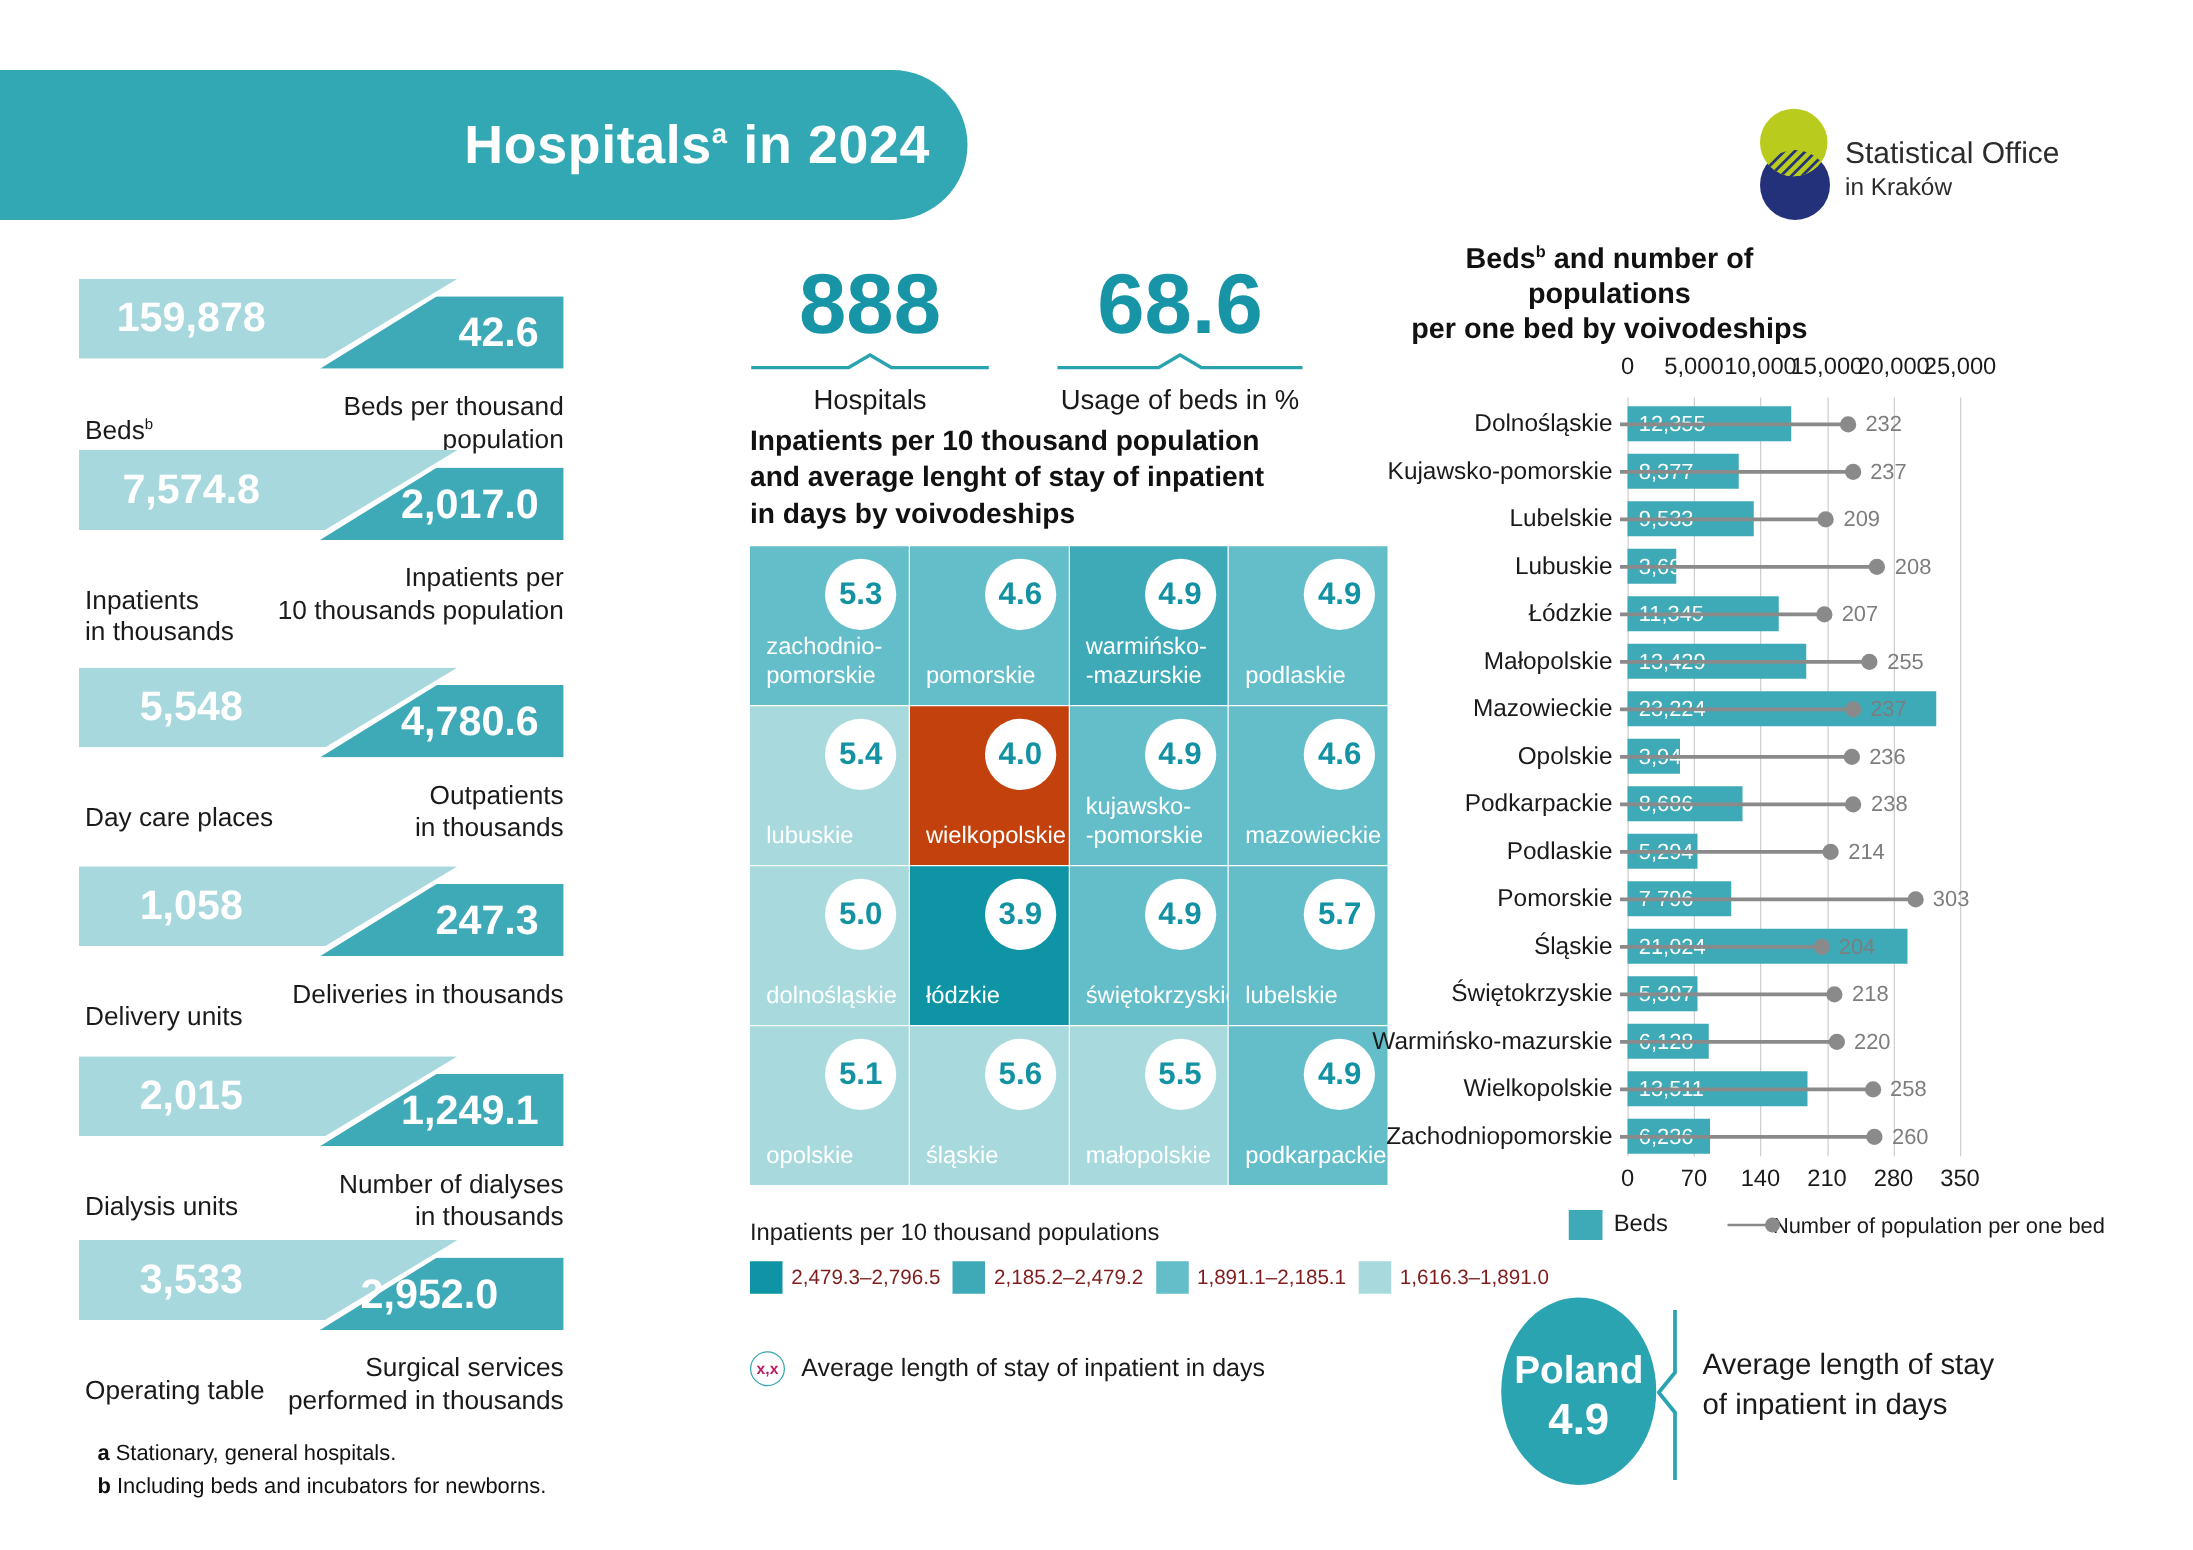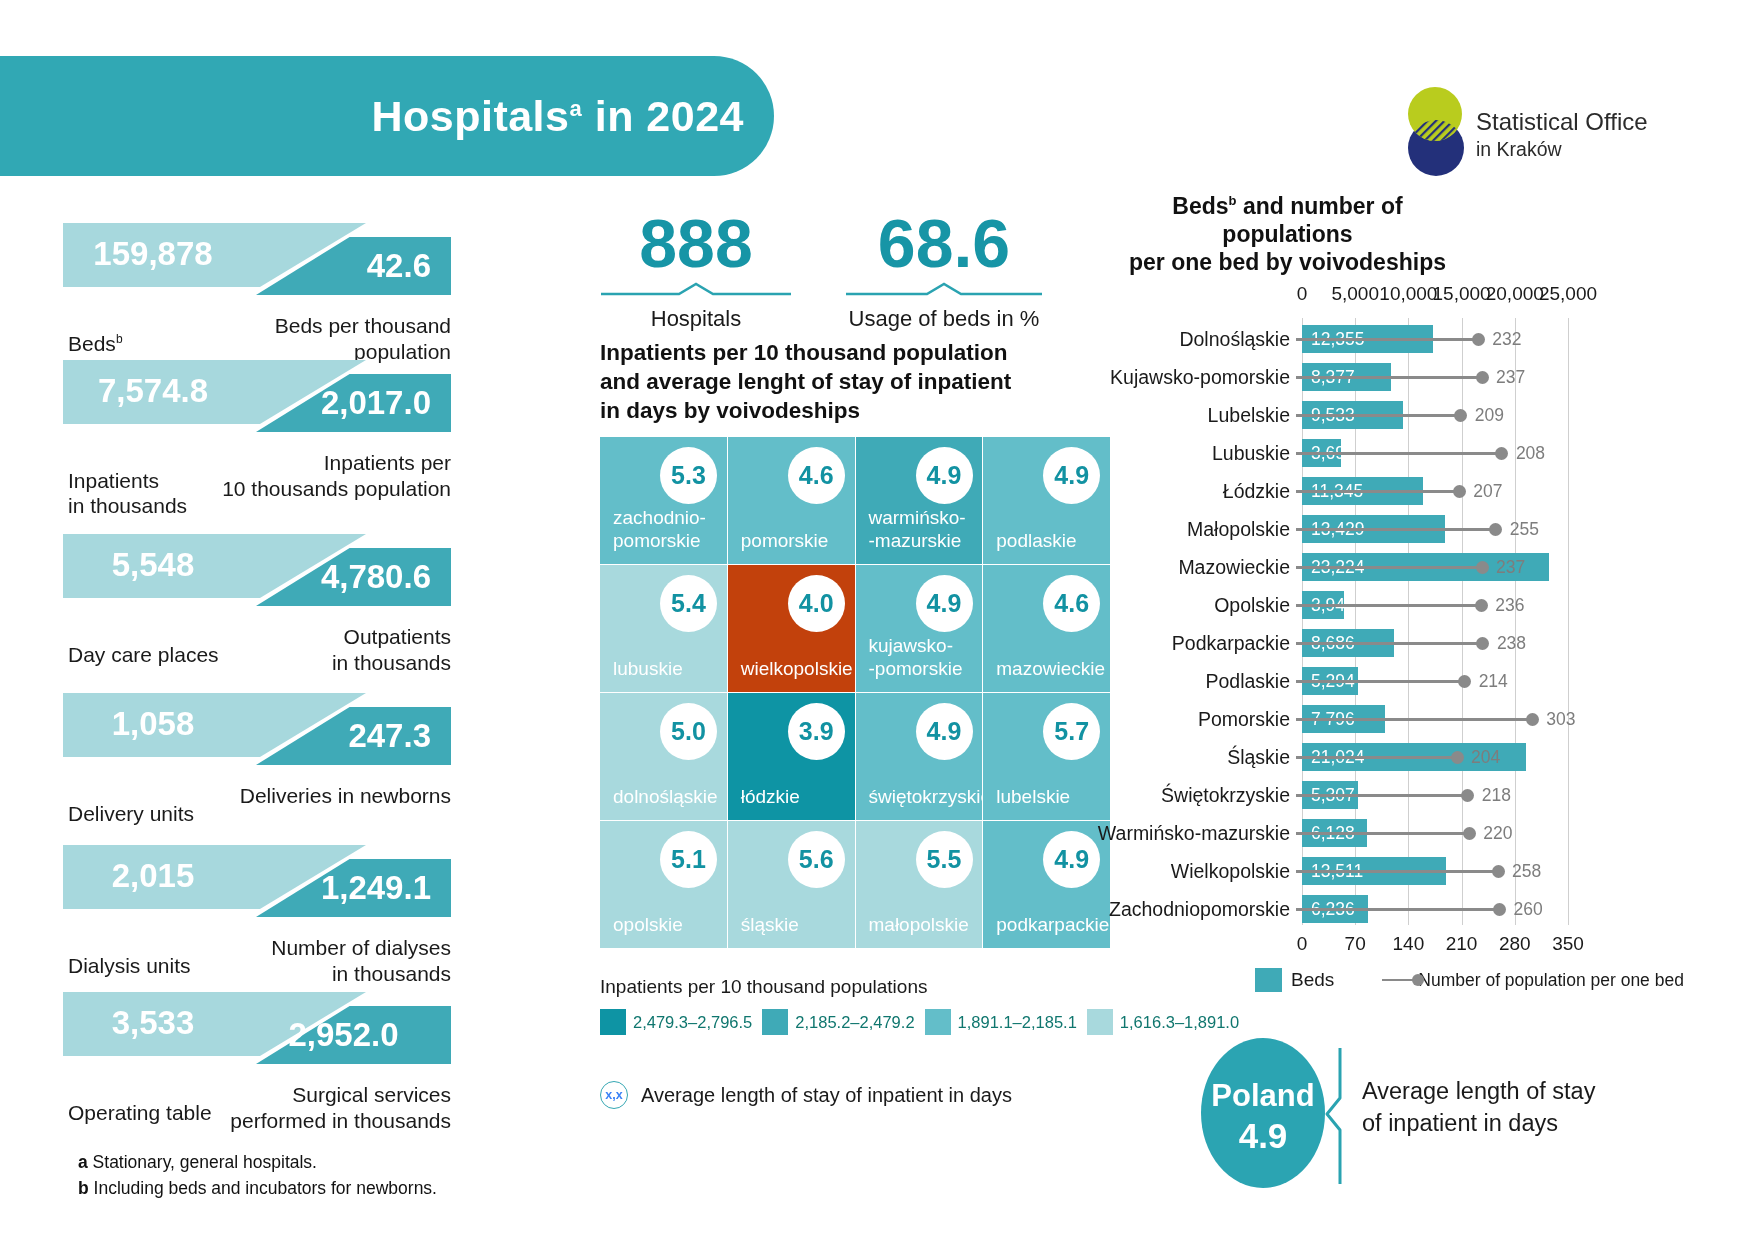--- a/index.html
+++ b/index.html
@@ -39,23 +39,23 @@
   .map-cell{position:relative;padding-left:25px;}
   .map-circle{position:absolute;left:60px;top:10px;width:57px;height:57px;border-radius:50%;
               background:#fff;text-align:center;line-height:57px;font-size:25px;font-weight:bold;
               color:#1292a2;}
   .map-cell-label{position:absolute;left:13px;bottom:11px;color:#fff;font-size:19px;
                   line-height:1.25;white-space:pre-line;}
   .map-legend-title{position:absolute;left:600px;top:976px;font-size:19px;color:#1a1a1a;}
   .map-legend{position:absolute;left:600px;top:1009px;display:flex;align-items:center;gap:10px;}
   .map-legend .item{display:flex;align-items:center;gap:7px;}
   .map-legend .sw{width:26px;height:26px;}
-  .map-legend .rng{font-size:16.5px;color:#0f766e;}
+  .map-legend .rng{font-size:16.5px;color:#7f1d1d;}
   .stay-legend{position:absolute;left:600px;top:1081px;display:flex;align-items:center;gap:13px;}
-  .stay-sym{width:26px;height:26px;border-radius:50%;border:1.5px solid #35a7b3;color:#3b82f6;
+  .stay-sym{width:26px;height:26px;border-radius:50%;border:1.5px solid #35a7b3;color:#be185d;
             font-size:12.5px;font-weight:bold;text-align:center;line-height:26px;}
   .stay-lbl{font-size:20px;color:#1a1a1a;}
   
   .chart-title{position:absolute;left:1105px;top:192px;width:365px;text-align:center;
                font-size:23px;font-weight:bold;color:#111;line-height:1.22;}
   .chart-title sup{font-size:13px;}
   .gridline{position:absolute;width:1px;background:#cfcfcf;top:318px;height:607px;}
   .tick{position:absolute;width:80px;text-align:center;font-size:19px;color:#1a1a1a;}
   .bar-label{position:absolute;width:215px;text-align:right;font-size:19.5px;color:#1a1a1a;
              line-height:28px;}
@@ -141,21 +141,21 @@
         <div class="stat-label-l">Day care places</div>
         <div class="stat-label-r">Outpatients
 in thousands</div>
       </div>
       <div class="stat-row" style="top: 693px; height: 130px;">
         <div class="shape-light"></div>
         <div class="shape-dark"></div>
         <div class="stat-num-light">1,058</div>
         <div class="stat-num-dark" style="padding-right: 10px; box-sizing: border-box;">247.3</div>
         <div class="stat-label-l">Delivery units</div>
-        <div class="stat-label-r">Deliveries in newborns</div>
+        <div class="stat-label-r">Deliveries in thousands</div>
       </div>
       <div class="stat-row" style="top: 845px; height: 130px;">
         <div class="shape-light"></div>
         <div class="shape-dark"></div>
         <div class="stat-num-light">2,015</div>
         <div class="stat-num-dark" style="padding-right: 10px; box-sizing: border-box;">1,249.1</div>
         <div class="stat-label-l">Dialysis units</div>
         <div class="stat-label-r">Number of dialyses
 in thousands</div>
       </div>

